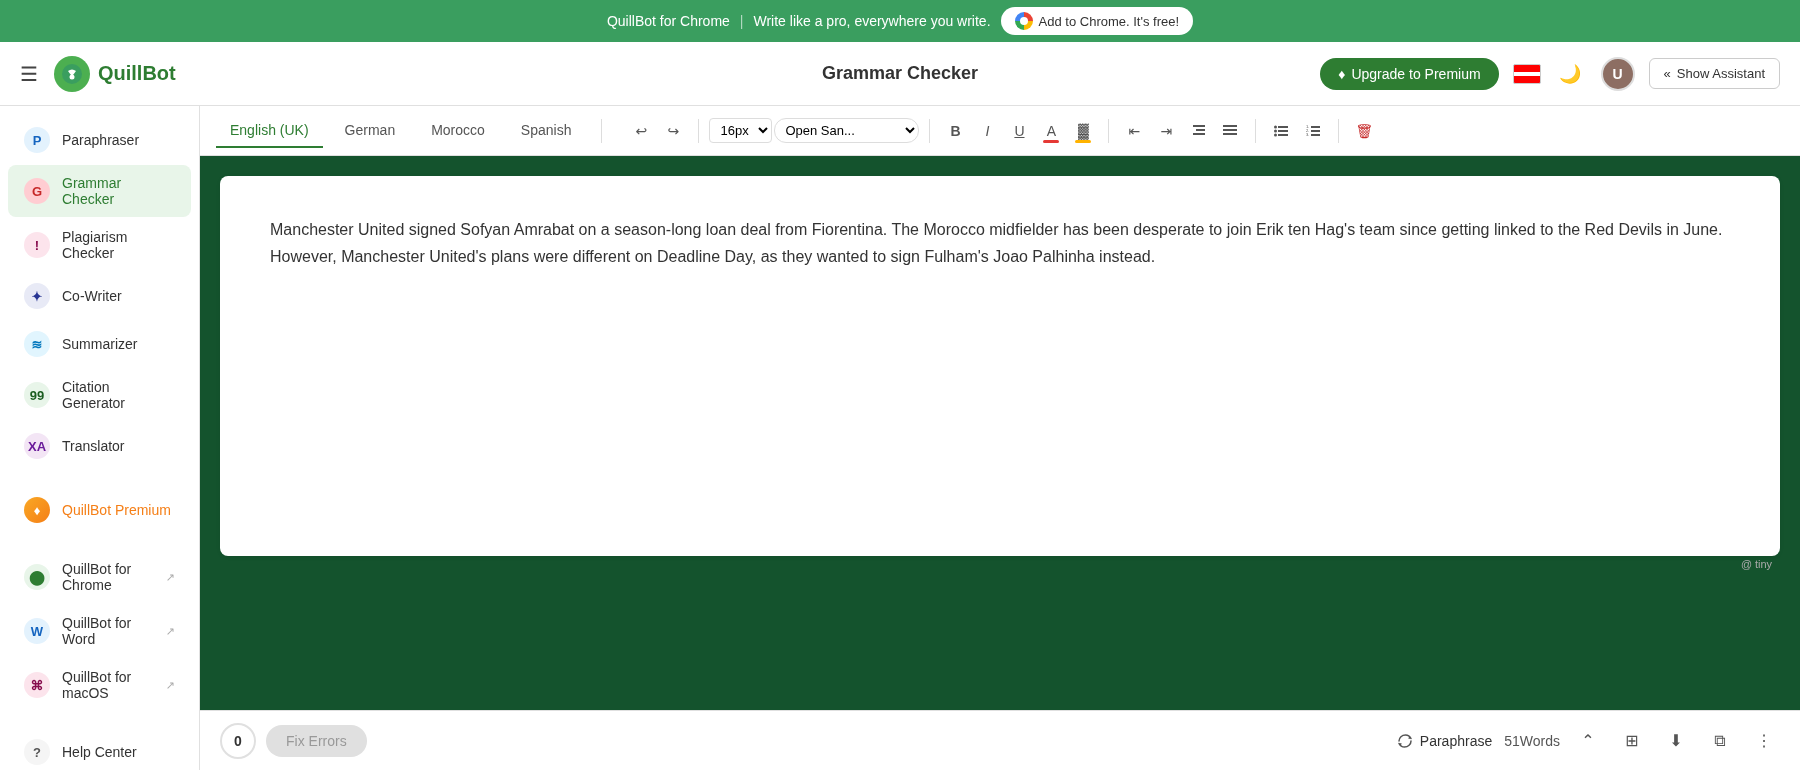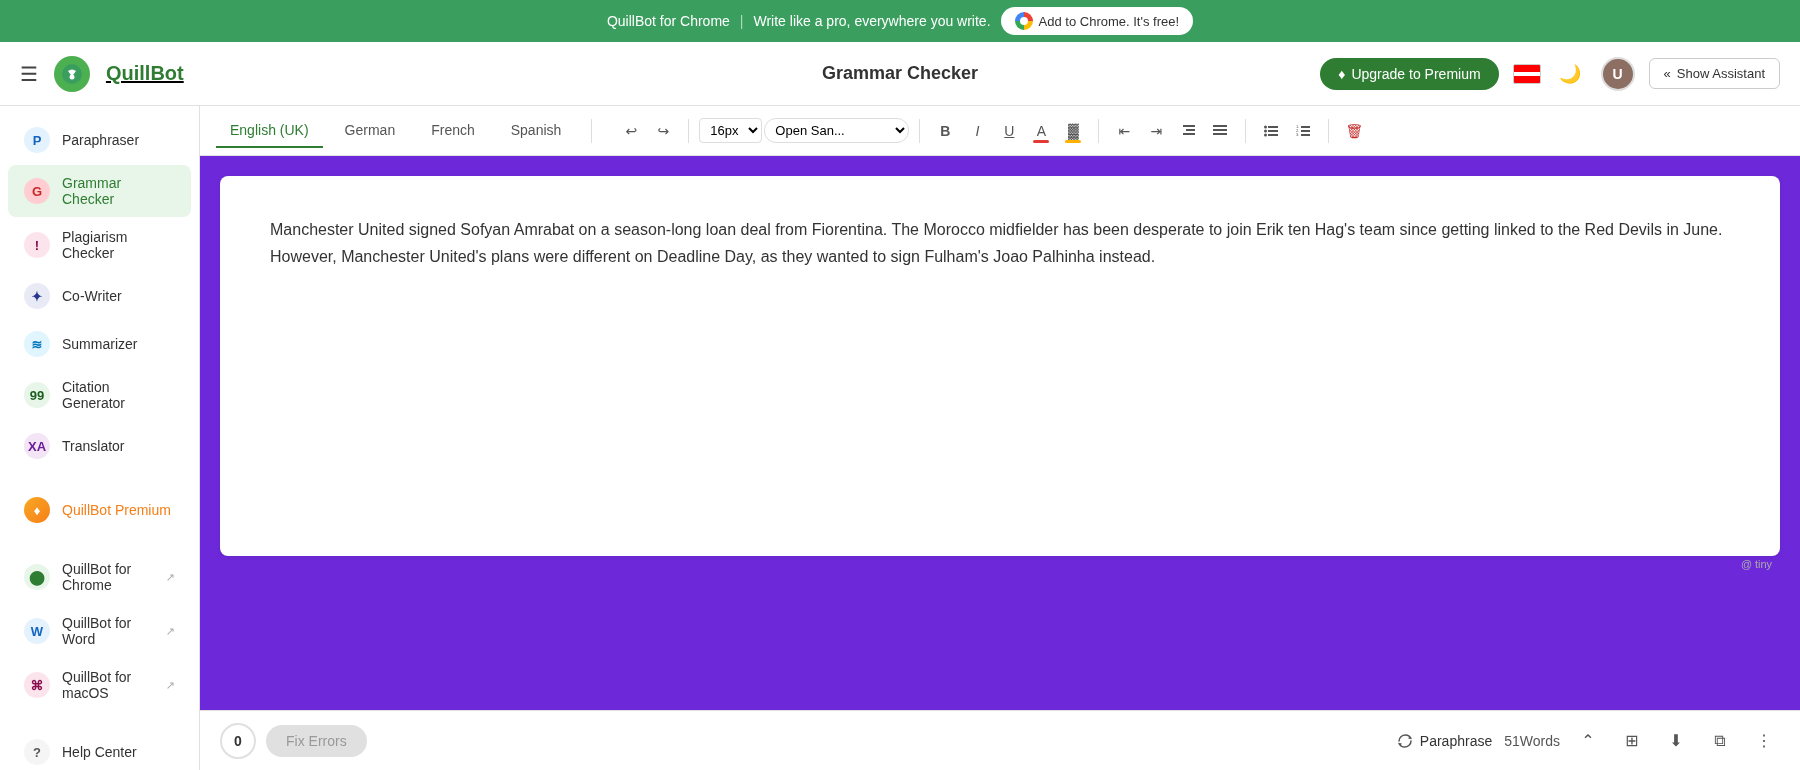--- a/index.html
+++ b/index.html
@@ -53,21 +53,21 @@
       background: white;
       display: flex;
       align-items: center;
       justify-content: space-between;
       padding: 0 20px;
       height: 64px;
       border-bottom: 1px solid #e0e0e0;
     }
     .header-left { display: flex; align-items: center; gap: 16px; }
     .hamburger-icon { cursor: pointer; font-size: 20px; color: #444; }
-    .logo { display: flex; align-items: center; gap: 16px; cursor: pointer; text-decoration: underline; }
+    .logo { display: flex; align-items: center; gap: 8px; cursor: pointer; }
     .logo-img {
       width: 36px; height: 36px;
       background: #4caf50;
       border-radius: 50%;
       display: flex; align-items: center; justify-content: center;
       color: white; font-weight: bold; font-size: 14px;
     }
     .logo-text { font-size: 20px; font-weight: 700; color: #2e7d32; }
     .header-title { font-size: 18px; font-weight: 600; color: #333; position: absolute; left: 50%; transform: translateX(-50%); }
     .header-right { display: flex; align-items: center; gap: 14px; }
@@ -227,21 +227,21 @@
       width: 16px; height: 3px;
       border-radius: 2px;
     }
     .delete-btn { color: #c62828; }
 
     
     .editor-area {
       flex: 1;
       overflow-y: auto;
       padding: 20px;
-      background: #6d28d9;
+      background: #14532d;
     }
     .editor-card {
       background: white;
       border-radius: 8px;
       padding: 40px 50px;
       min-height: 380px;
       font-size: 16px;
       line-height: 1.7;
       color: #333;
       box-shadow: 0 1px 4px rgba(0,0,0,0.08);
@@ -448,21 +448,21 @@
   <div class="main-content">
 
     <div class="lang-tabs">
       <div class="lang-tab active">
         <span>English (UK)</span>
       </div>
       <div class="lang-tab">
         <span>German</span>
       </div>
       <div class="lang-tab">
-        <span>French</span>
+        <span>Morocco</span>
       </div>
       <div class="lang-tab">
         <span>Spanish</span>
       </div>
 
       <div class="toolbar-sep"></div>
 
       <div class="toolbar-btns">
         <button class="toolbar-btn">↩</button>
         <button class="toolbar-btn">↪</button>

